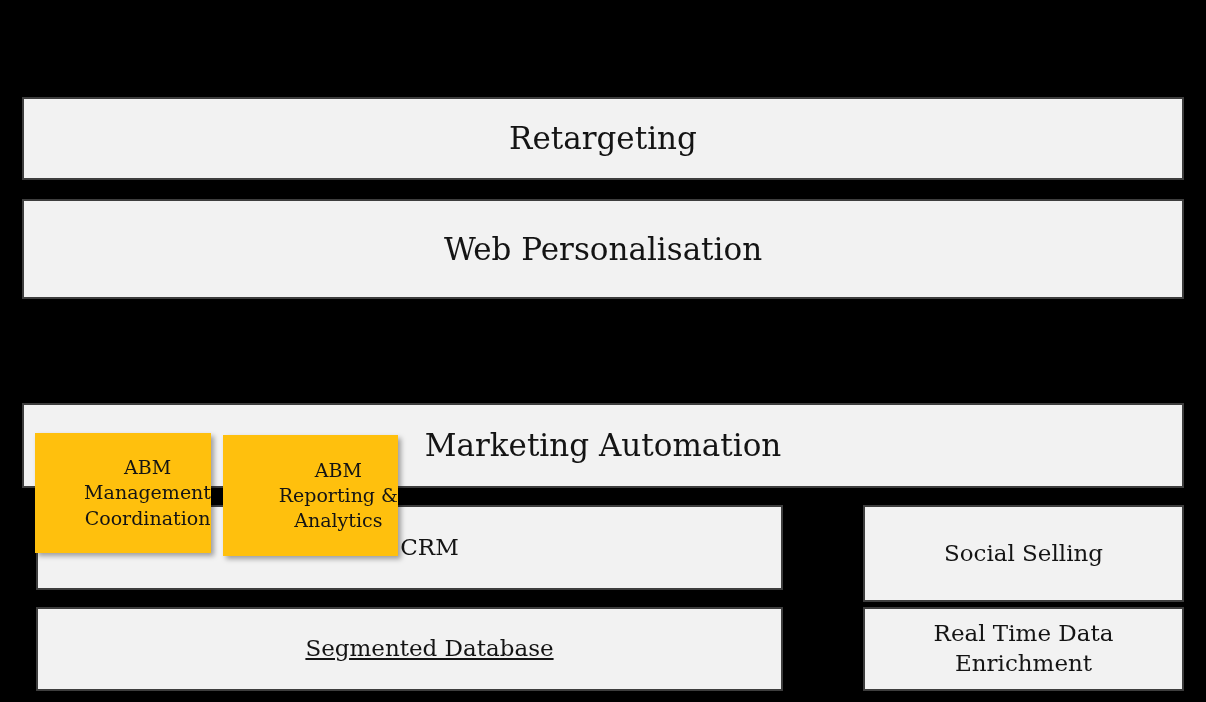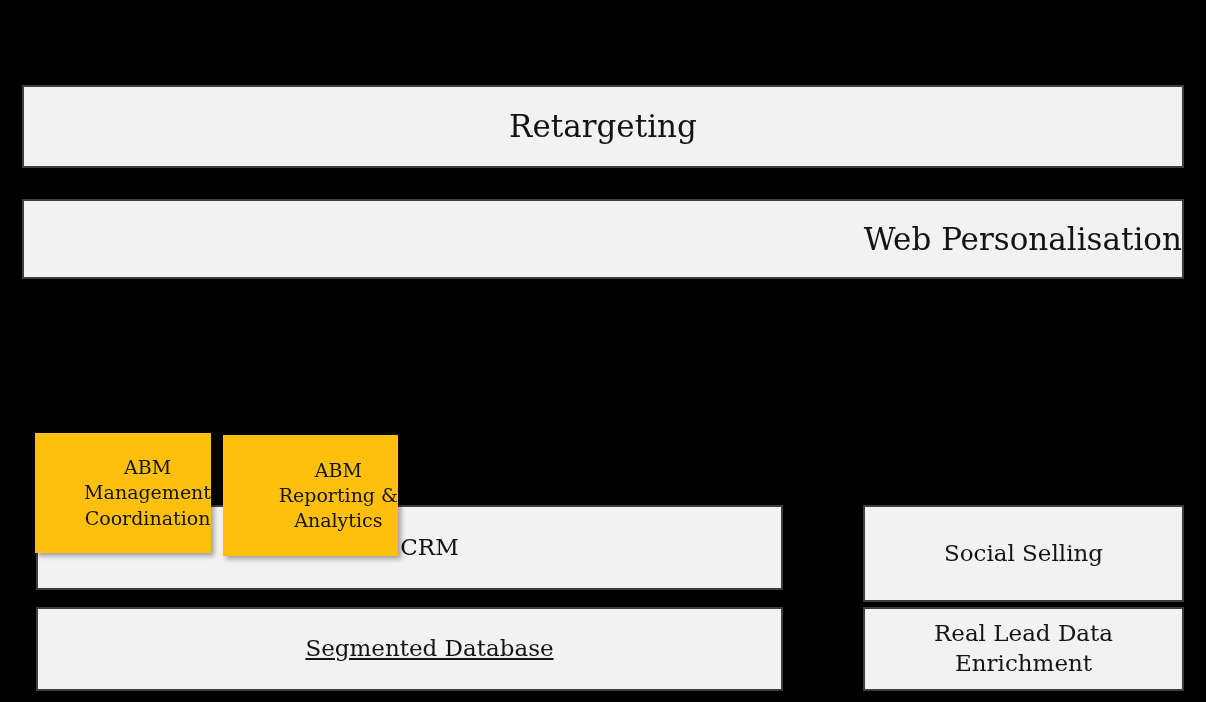--- a/index.html
+++ b/index.html
@@ -57,44 +57,47 @@
   }
   .label.lg { font-size: 31px; }
   .label.md { font-size: 23px; }
   .label.sm { font-size: 19px; line-height: 1.32; }
 </style>
 </head>
 <body>
 
 <div class="stage">
 
-  <div class="panel full" style="top:85px; height:83px;">
+  <div class="panel full" style="top:97px; height:83px;">
     <span class="label lg">Retargeting</span>
   </div>
 
-  <div class="panel full" style="top:199px; height:80px;justify-content:flex-end;">
+  <div class="panel full" style="top:199px; height:100px;">
     <span class="label lg">Web Personalisation</span>
   </div>
 
 
+  <div class="panel full" style="top:403px; height:85px;">
+    <span class="label lg">Marketing Automation</span>
+  </div>
 
   <div class="panel left-col" style="top:505px; height:85px;">
     <span class="label md">CRM</span>
   </div>
 
   <div class="panel right-col" style="top:505px; height:97px;">
     <span class="label md">Social Selling</span>
   </div>
 
   <div class="panel left-col" style="top:607px; height:84px;text-decoration:underline;">
     <span class="label md">Segmented Database</span>
   </div>
 
   <div class="panel right-col" style="top:607px; height:84px;">
-    <span class="label md">Real Lead Data
+    <span class="label md">Real Time Data
 Enrichment</span>
   </div>
 
   <div class="overlay" style="left:35px; top:433px; width:176px; height:120px;">
     <span class="label sm">ABM
 Management
 Coordination</span>
   </div>
 
   <div class="overlay" style="left:223px; top:435px; width:175px; height:121px;">

